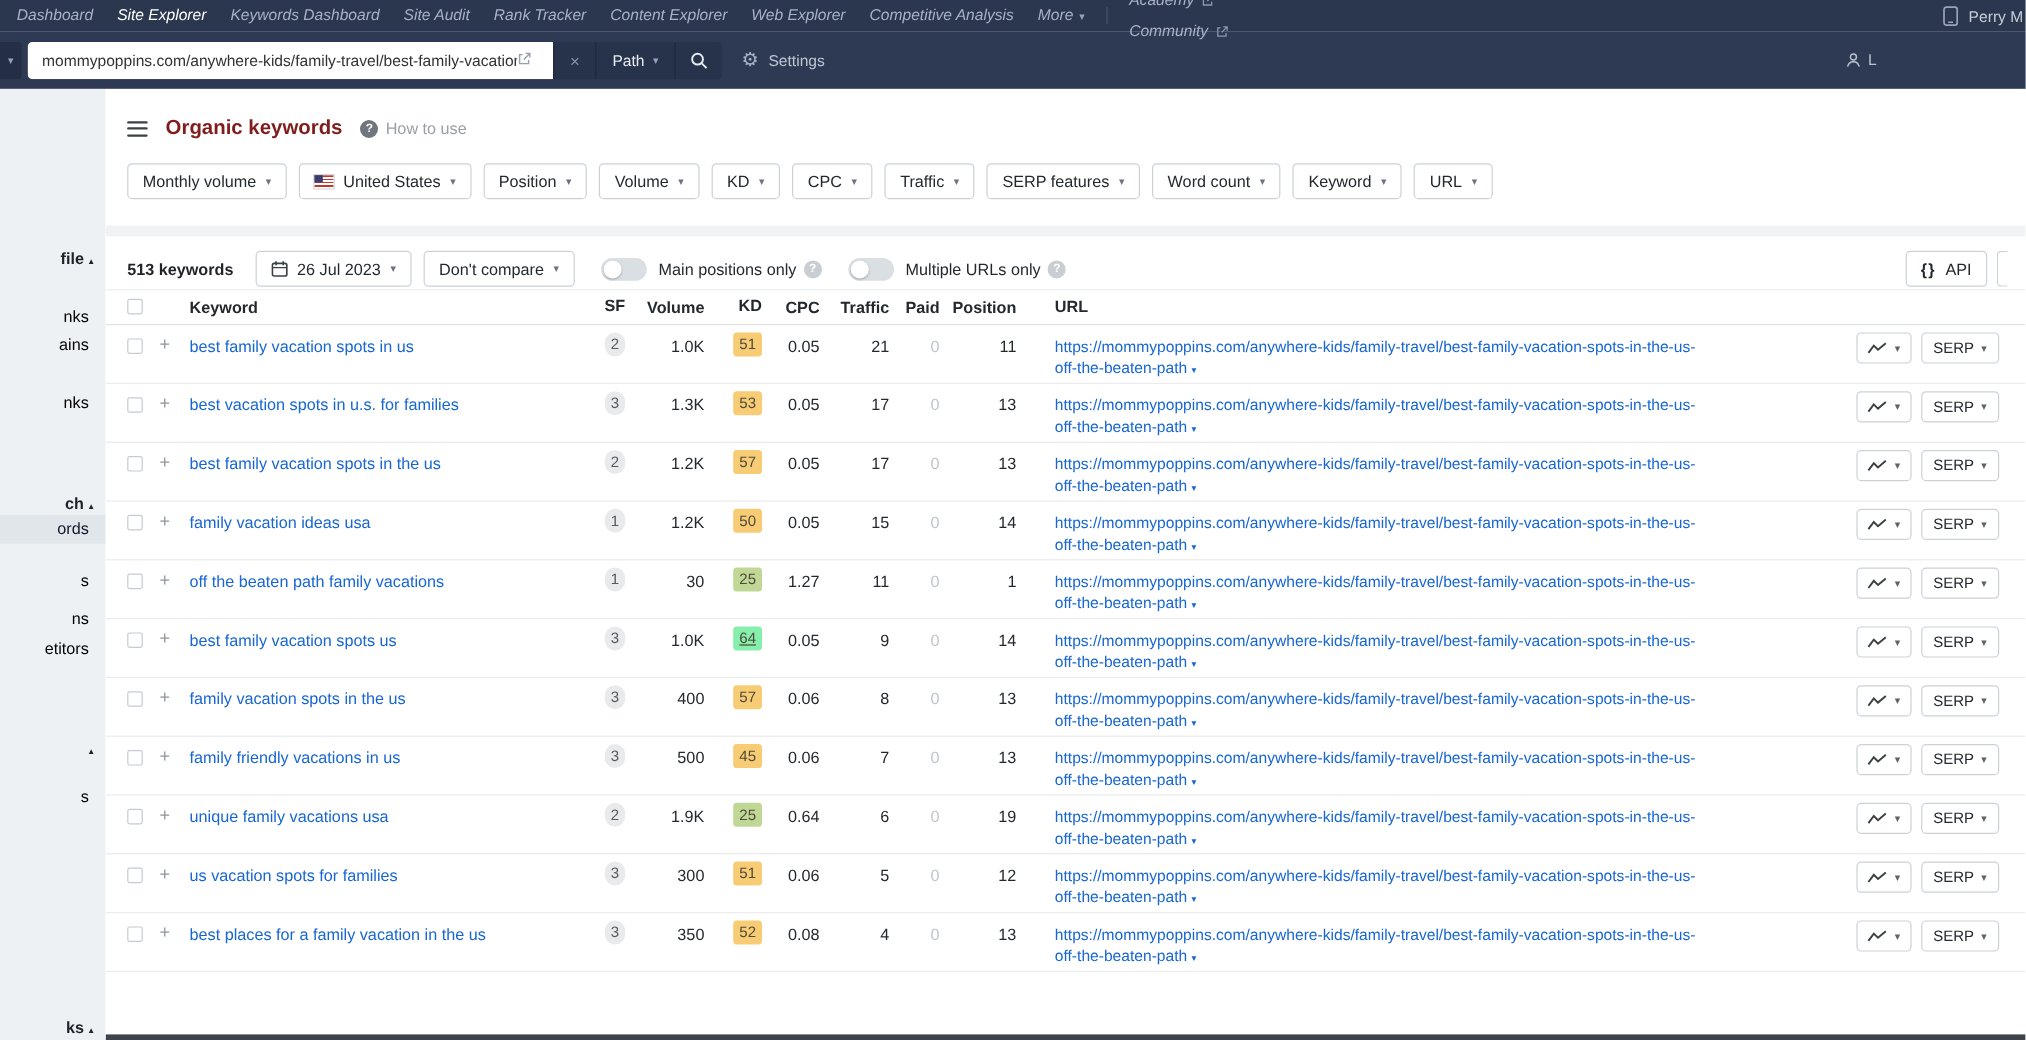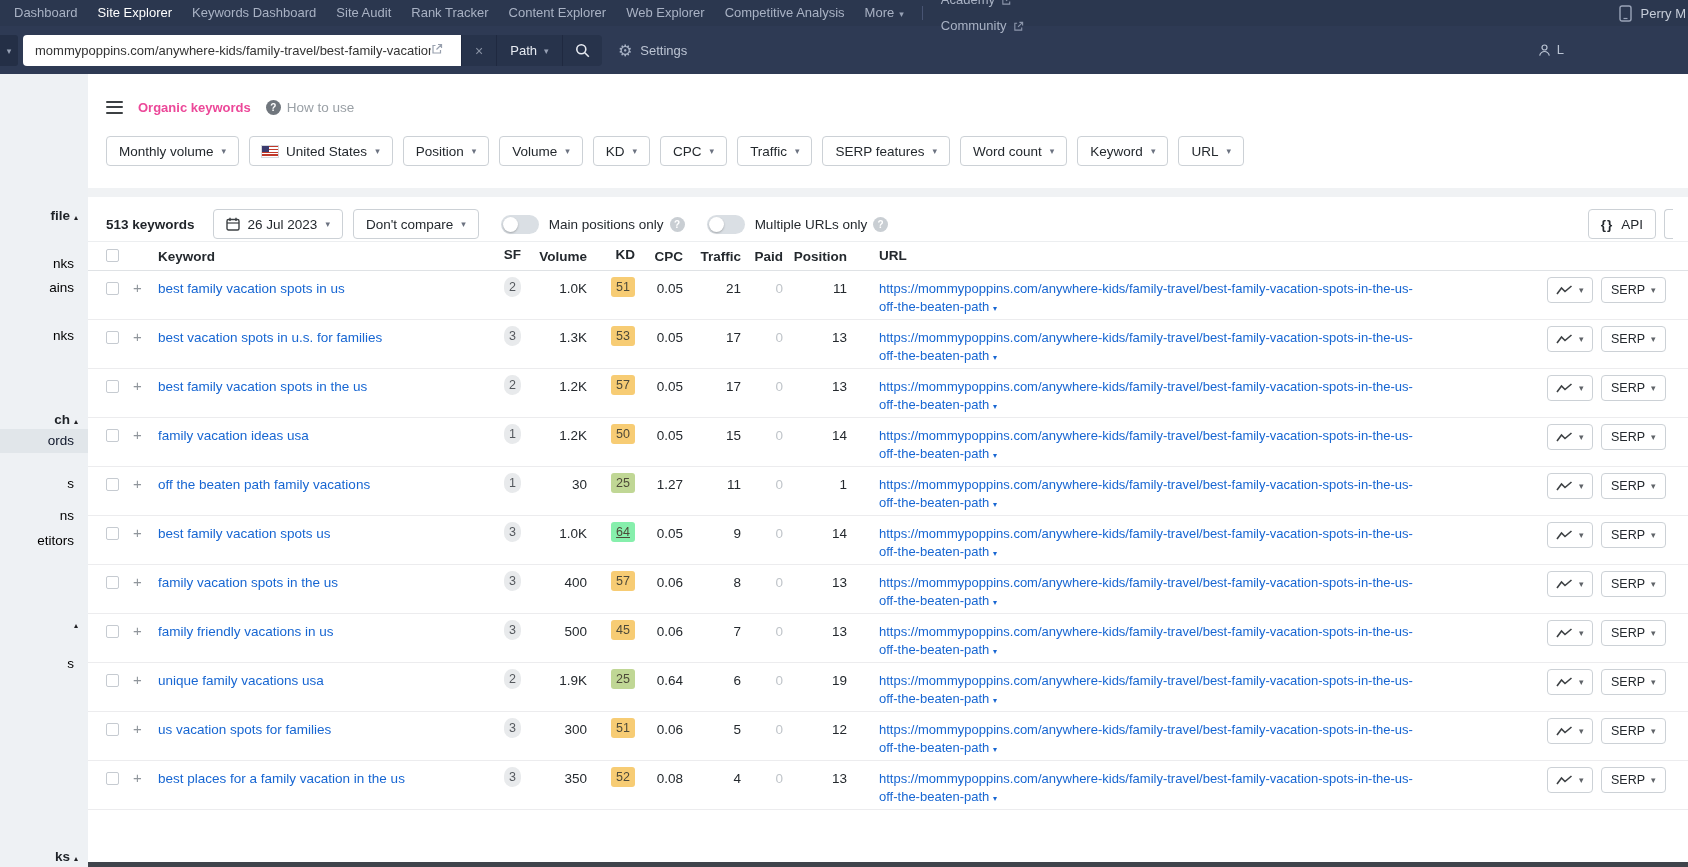--- a/index.html
+++ b/index.html
@@ -3,21 +3,21 @@
 <meta charset="utf-8">
 <style>
   * { margin:0; padding:0; box-sizing:border-box; }
   html,body { width:1688px; height:867px; overflow:hidden; background:#fff;
     font-family:"Liberation Sans","DejaVu Sans",sans-serif; font-size:13px; color:#24292e; }
 
   
   .topnav { position:absolute; top:0; left:0; right:0; height:26px; background:#2b374f;
     display:flex; align-items:center; padding-left:4px; z-index:20; }
   .nav-items { display:flex; }
-  .nav-item { color:#a9b2c4; line-height:26px; padding:0 10px; text-decoration:none; white-space:nowrap; cursor:pointer; }
+  .nav-item { color:#a9b2c4; line-height:26px; padding:0 10px; text-decoration:none; white-space:nowrap; cursor:pointer;font-style:italic; }
   .nav-item.active { color:#ffffff; }
   .nav-item .caret { margin-left:5px; }
   .caret { font-size:9px; color:#6b7280; }
   .topnav .caret, .searchrow .caret { color:#97a1b5; }
   .nav-divider { width:1px; height:14px; background:#485473; margin:0 8px; }
   .nav-ext-group { display:flex;flex-direction:column; }
   .nav-item.ext { display:flex; align-items:center; gap:6px; }
   .ext-icon { color:#8d97ac; }
   .nav-user { margin-left:auto; display:flex; align-items:center; gap:9px; color:#c6cdd9; padding-right:2px; cursor:pointer; white-space:nowrap; }
   .device-icon { color:#9aa4b8; }
@@ -47,21 +47,21 @@
   .side-item.section { font-weight:bold; color:#1f2328; }
   .side-item.selected { left:0; text-align:right; background:#e1e6ea; color:#0f172a; }
   .side-caret { font-size:8px; margin-left:4px; color:#202124; }
 
   
   .main { position:absolute; left:88px; top:74px; right:0; bottom:0; background:#fff; overflow:hidden; }
 
   .page-head { display:flex; align-items:center; gap:15px; padding:20px 0 0 18px; height:46px; }
   .hamburger { width:17px; height:13px; display:flex; flex-direction:column; justify-content:space-between; cursor:pointer; }
   .hamburger span { display:block; height:2px; background:#3c4043; border-radius:1px; }
-  .page-title { font-size:13px; font-weight:bold; color:#ec4899; }
+  .page-title { font-size:17px; font-weight:bold; color:#7f1d1d; }
   .help { display:flex; align-items:center; gap:6px; color:#9aa0a6; font-size:13.5px; cursor:pointer; }
   .q-circle { width:15px; height:15px; border-radius:50%; background:#70767d; color:#fff; font-size:10px;
     display:inline-flex; align-items:center; justify-content:center; font-weight:bold; }
 
   .filters { display:flex; gap:10px; margin:16px 0 0 18px; }
   .filter-btn { height:30px; background:#fff; border:1px solid #ccd1d6; border-radius:4px;
     display:flex; align-items:center; gap:8px; padding:0 12px; font-size:13.5px; color:#24292e; cursor:pointer; white-space:nowrap; }
   .flag { display:none; }
   .flag.us { display:block; width:16px; height:11px; position:relative;
     background:repeating-linear-gradient(#c0392b 0 1.3px,#fff 1.3px 2.8px); outline:1px solid #d6d9dd; }

